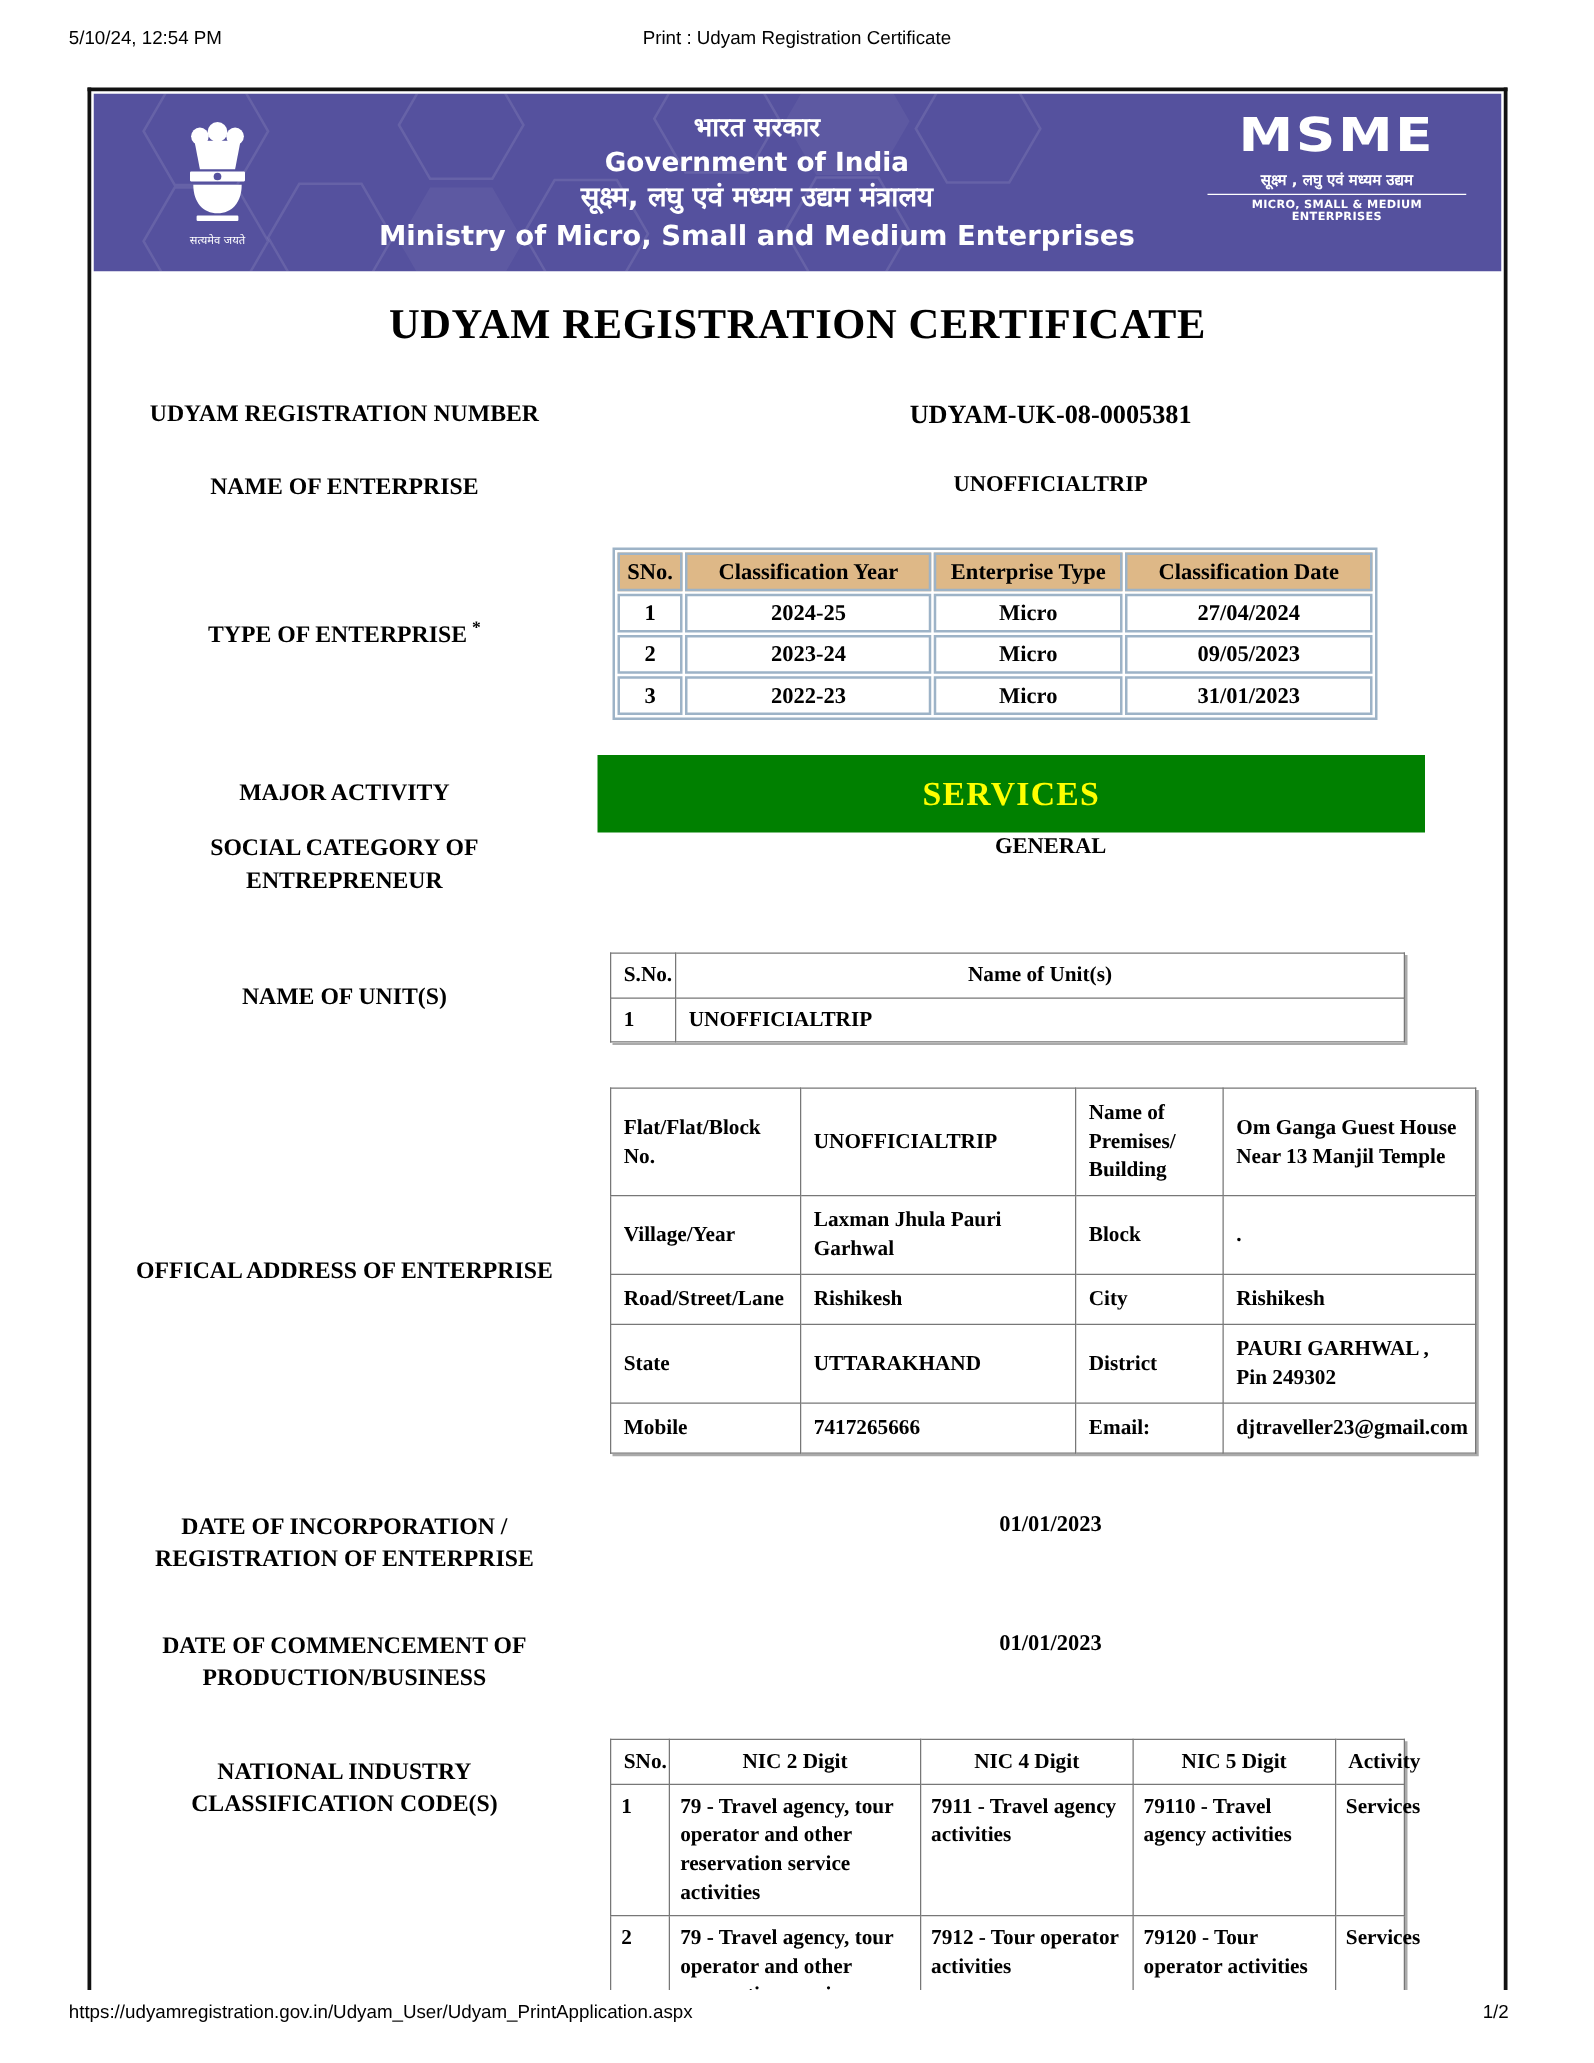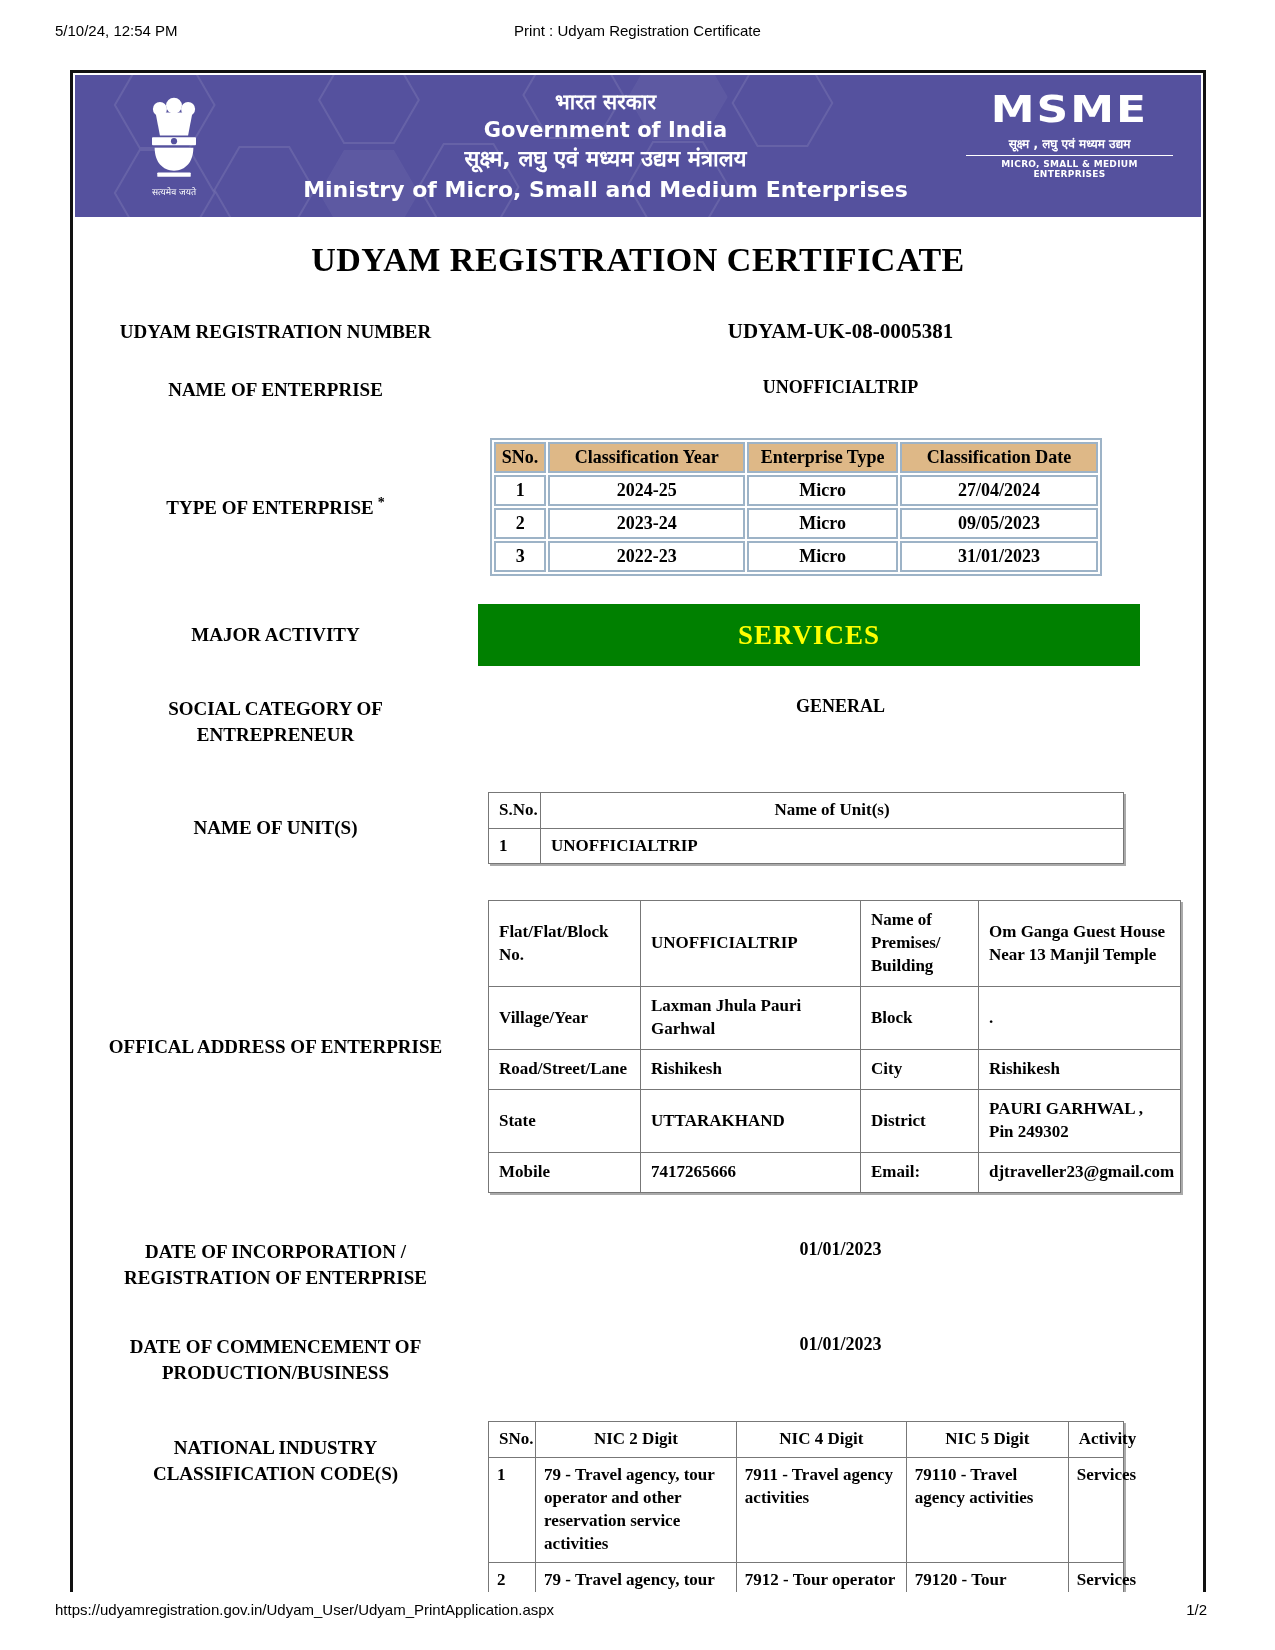--- a/index.html
+++ b/index.html
@@ -122,21 +122,21 @@
   
   .activity-row { margin-top: 28px; }
   .activity-banner {
     width: 662px; height: 62px;
     background: #008000;
     display: flex; align-items: center; justify-content: center;
   }
   .activity-banner .act-text {
     color: #FFFF00; font-weight: bold; font-size: 27px; letter-spacing: 1px;
   }
-  .social-row { margin-top: 30px; }
+  .social-row { }
 
   
   table.plain {
     border-collapse: collapse; table-layout: fixed;
     border: 1px solid #555;
     box-shadow: 2px 2px 0 #aaa;
     margin-left: 10px;
   }
   table.plain th, table.plain td {
     border: 1px solid #777;

